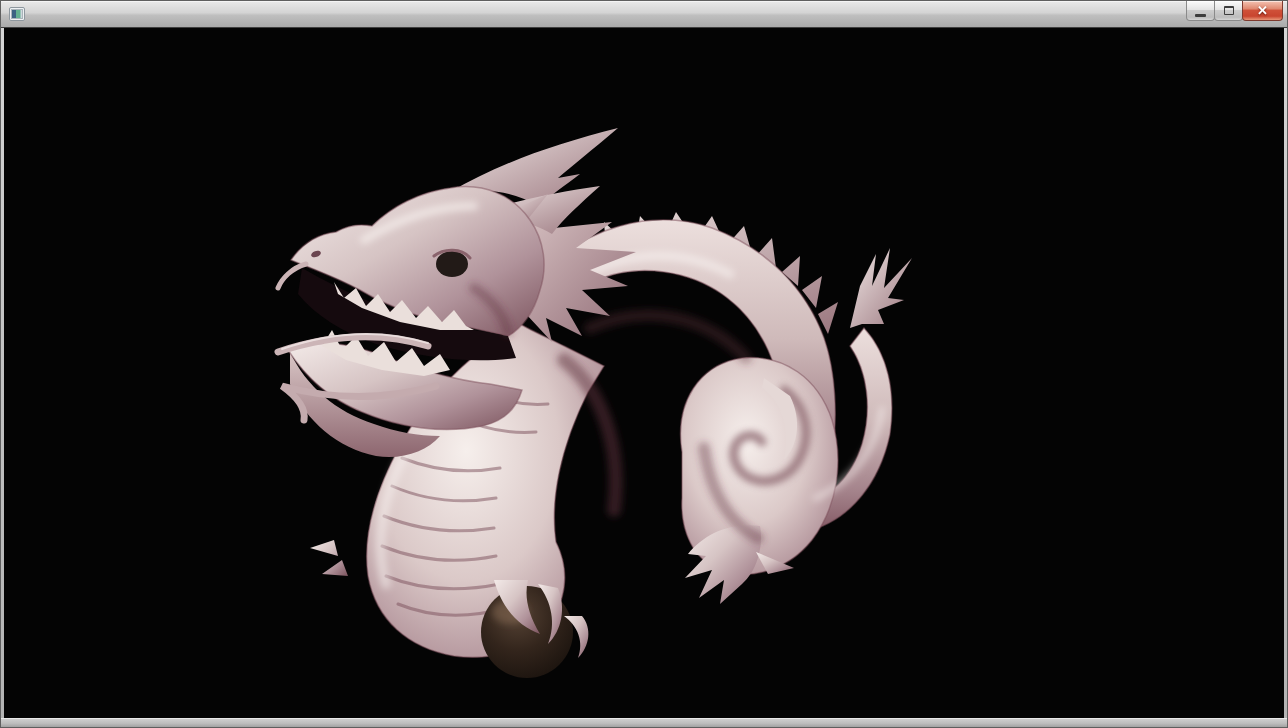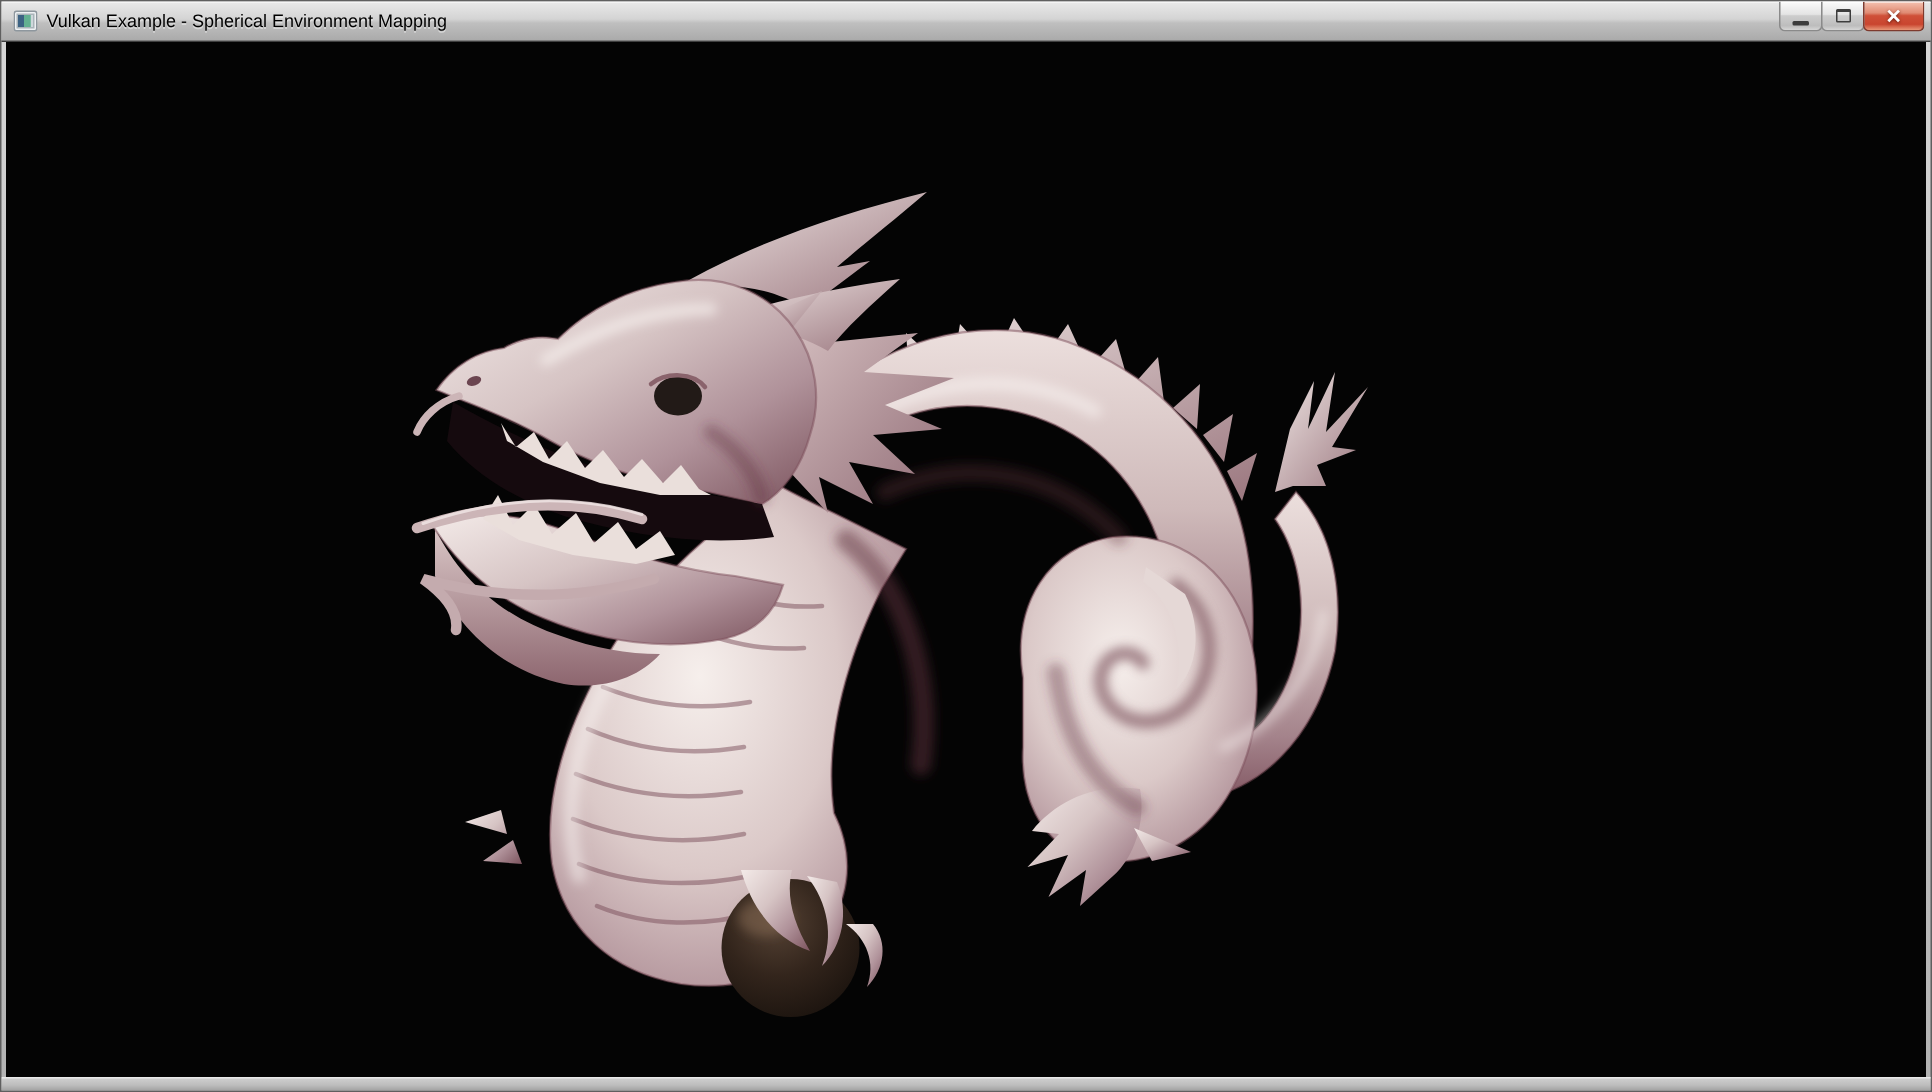--- a/index.html
+++ b/index.html
@@ -62,21 +62,20 @@
 
   <div class="titlebar">
     <span class="app-icon">
       <svg viewBox="0 0 16 16" width="16" height="16">
         <rect x="0.5" y="1.5" width="15" height="13" rx="1.5" fill="#eef1f3" stroke="#8e979e"></rect>
         <rect x="2.5" y="3.5" width="11" height="9" fill="#cfd8dc" stroke="#aab4ba"></rect>
         <rect x="3" y="4" width="4" height="8" fill="#3c6283"></rect>
         <rect x="7" y="4" width="4.5" height="8" fill="#63b091"></rect>
       </svg>
     </span>
-    <span class="title-text">Vulkan Example - Spherical Environment Mapping</span>
 
     <div class="controls">
       <button class="wbtn min" aria-label="Minimize">
         <span class="glyph-min"></span>
       </button>
       <button class="wbtn max" aria-label="Maximize">
         <span class="glyph-max"></span>
       </button>
       <button class="wbtn close" aria-label="Close">
         <span class="glyph-close">✕</span>

